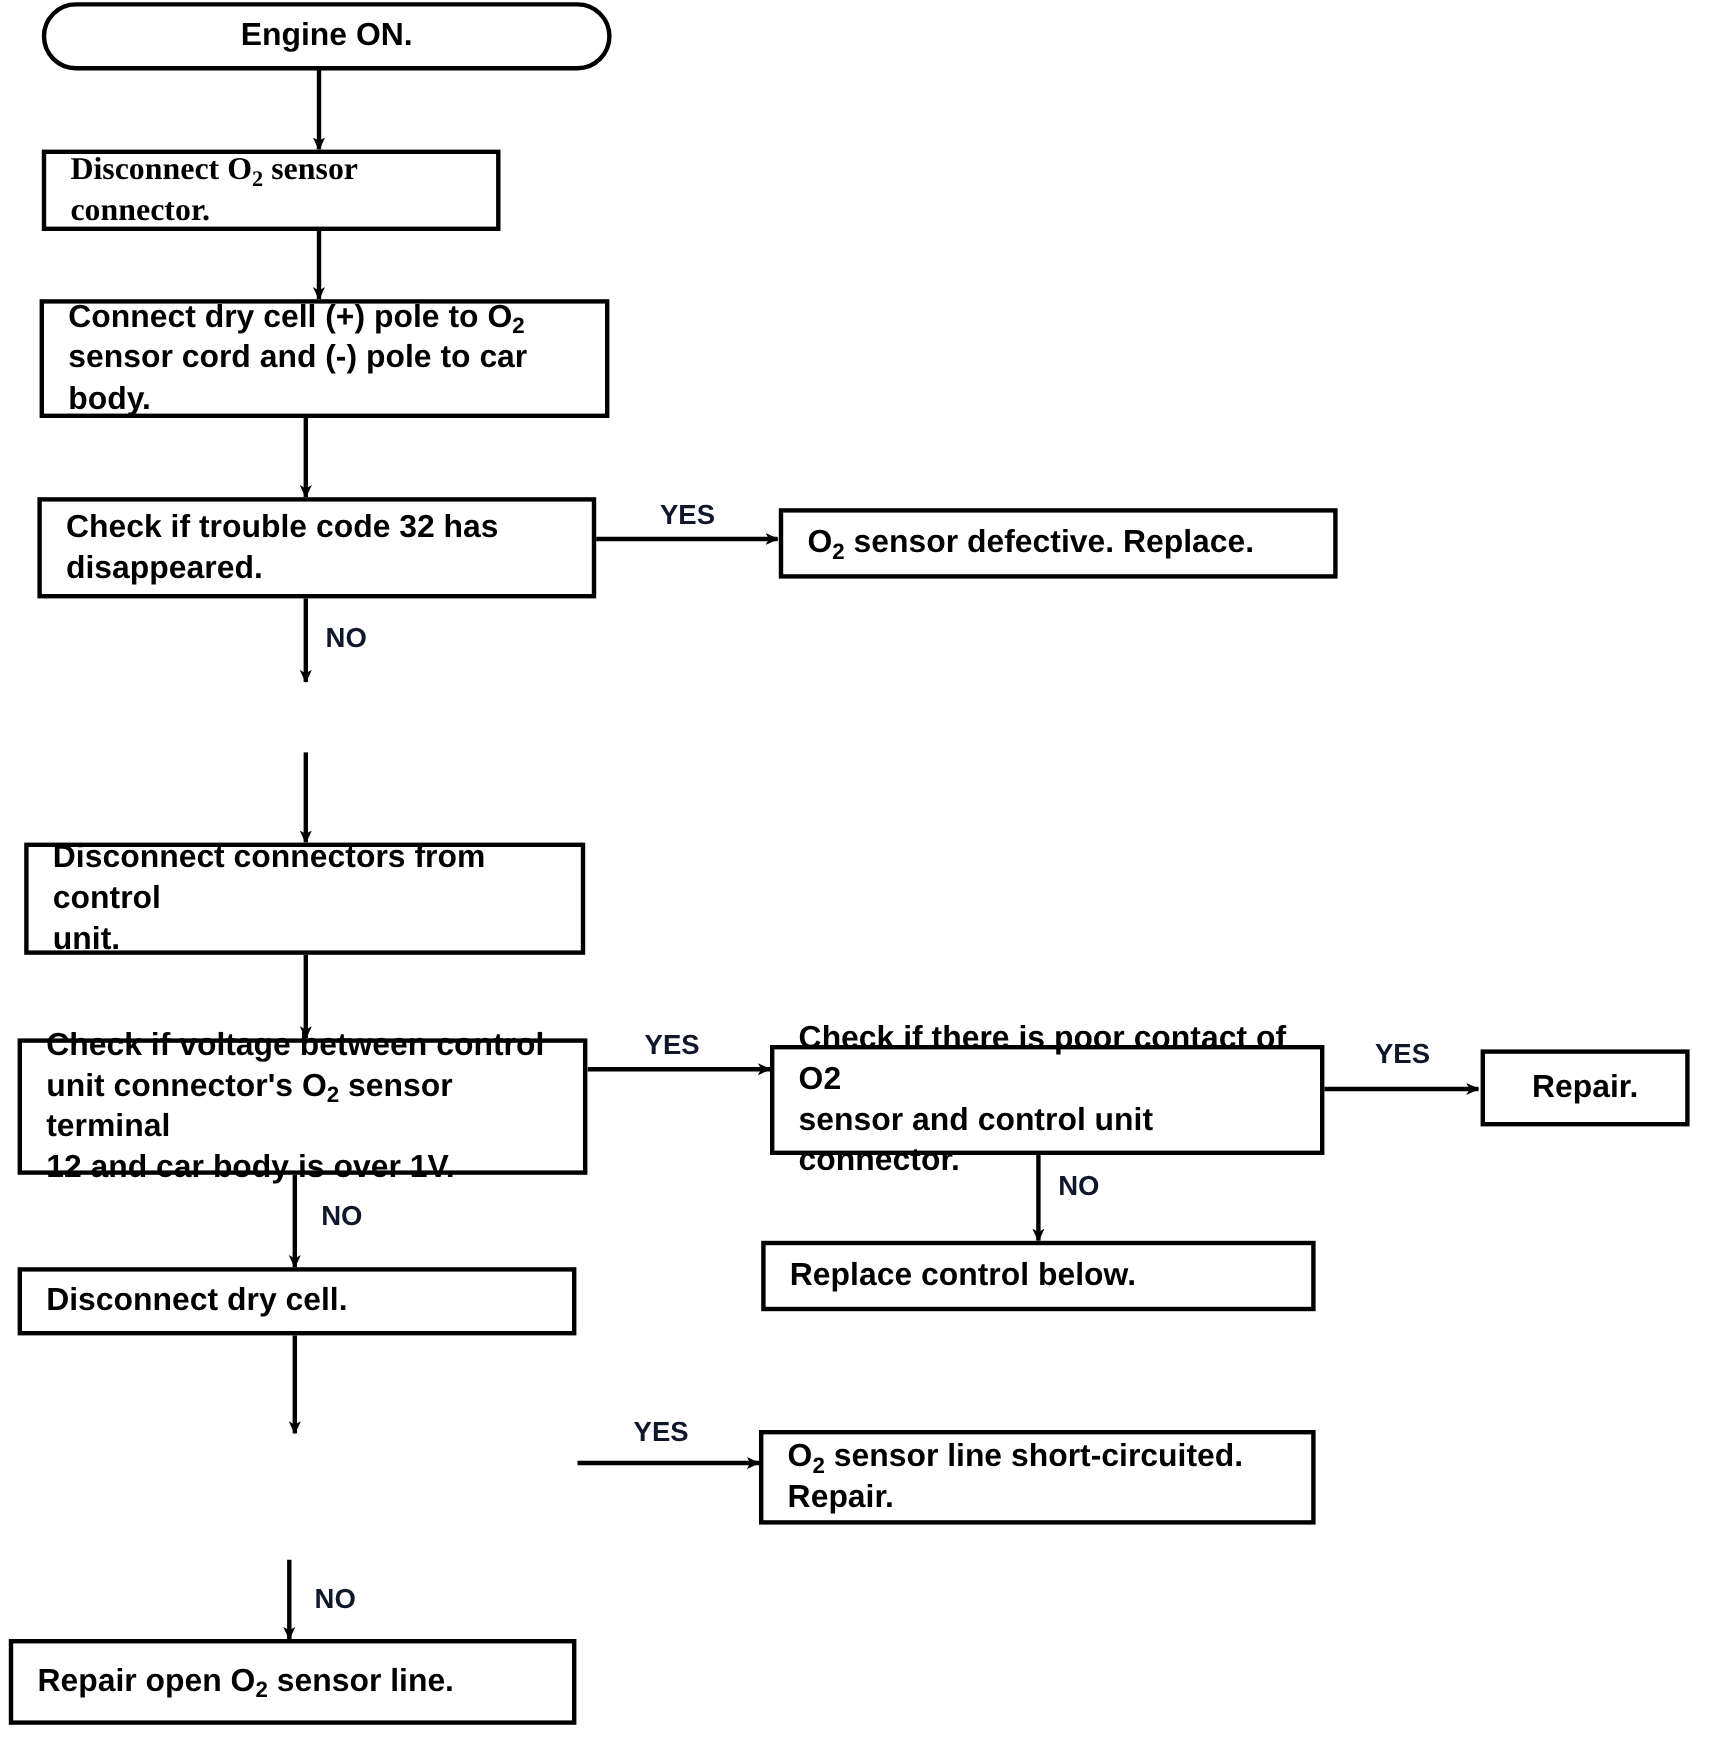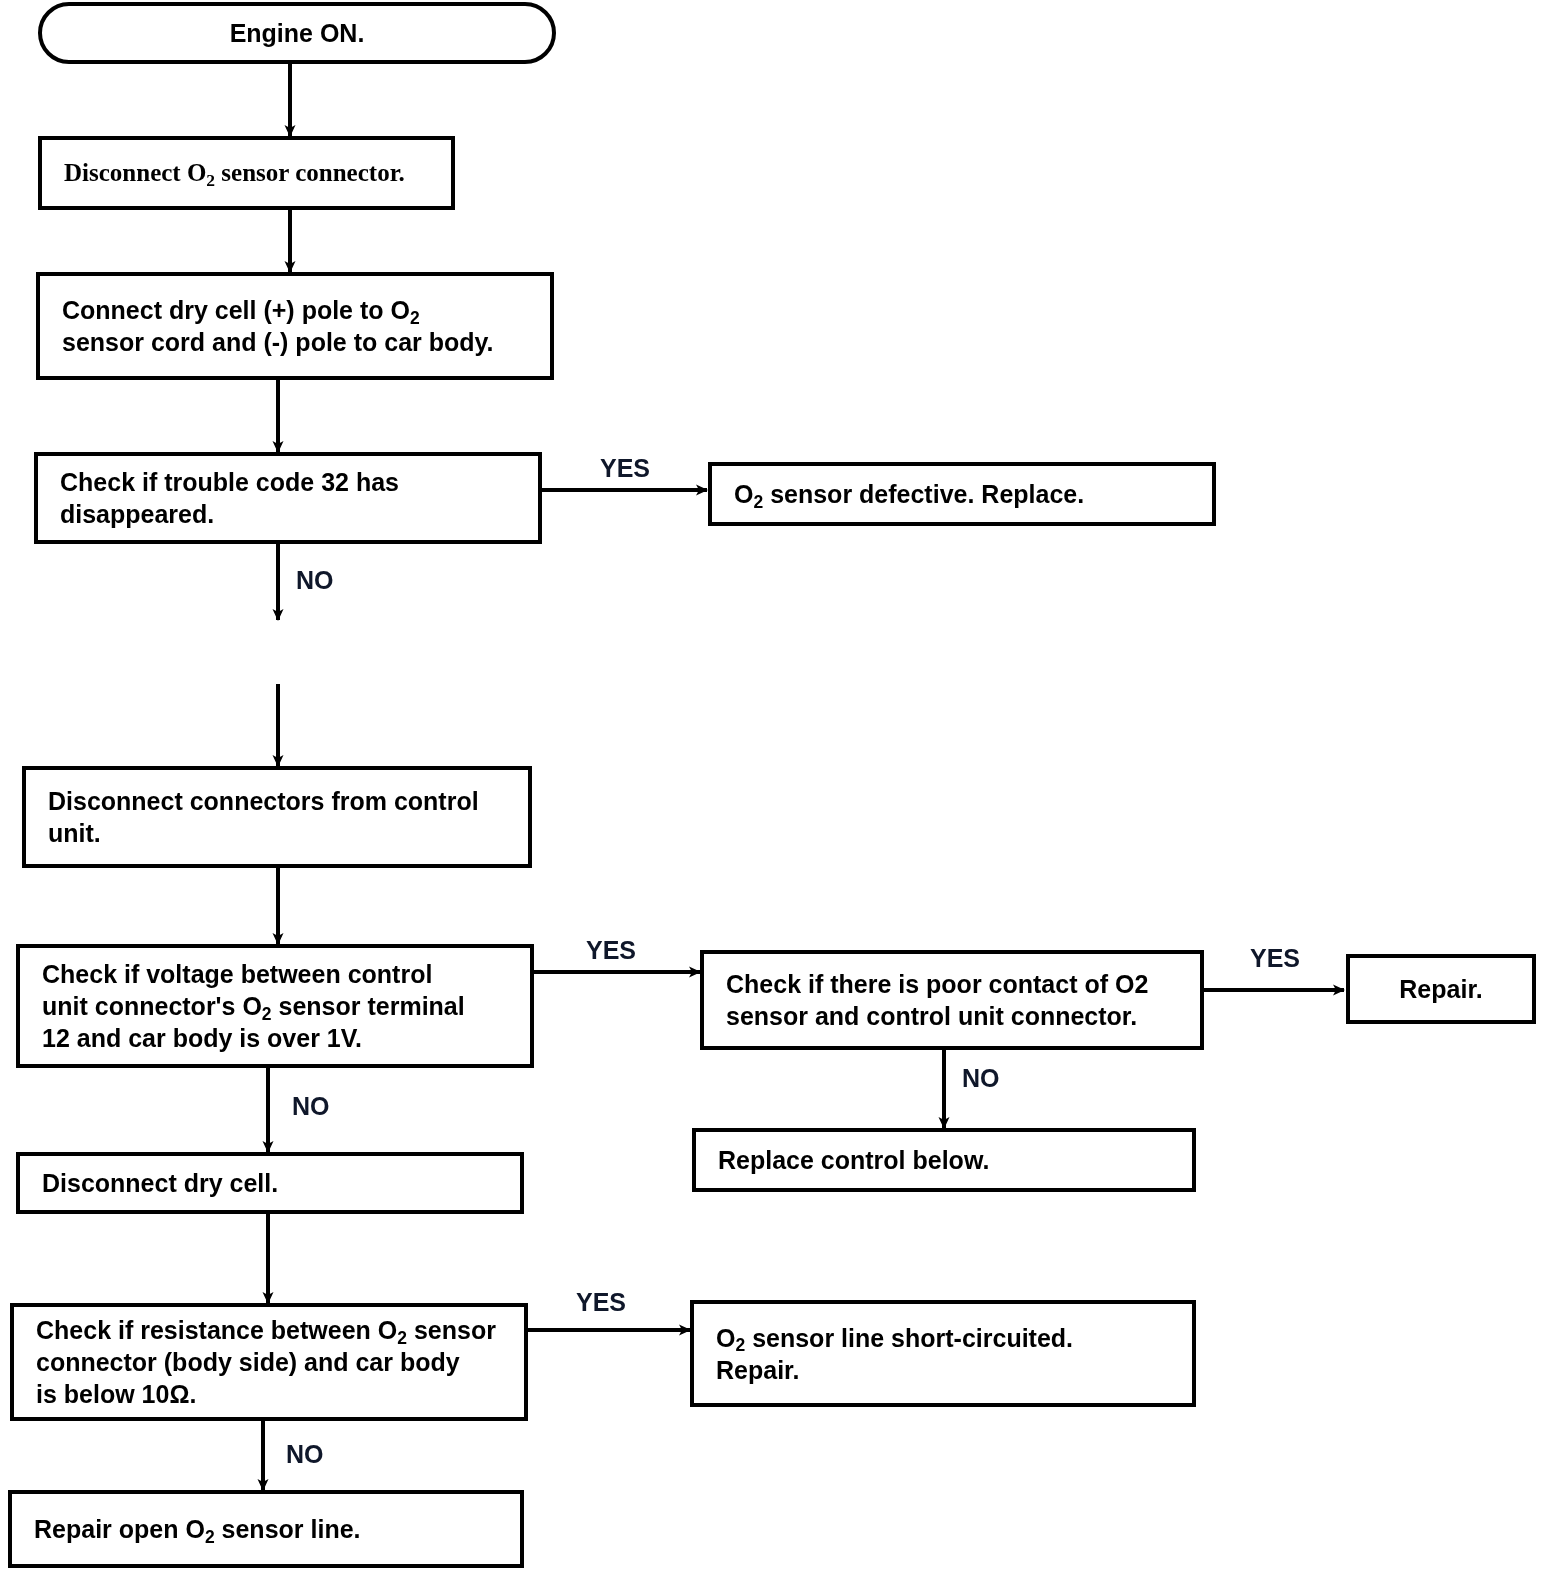--- a/index.html
+++ b/index.html
@@ -15,21 +15,21 @@
     font-family: "Liberation Sans", sans-serif;
     overflow: hidden;
   }
   .node {
     position: absolute;
     box-sizing: border-box;
     border: 4px solid #000000;
     background: #ffffff;
     color: #000000;
     font-weight: bold;
-    font-size: 25px;
+    font-size: 29px;
     line-height: 1.28;
     display: flex;
     align-items: center;
   }
   .node .txt {
     display: block;
     width: 100%;
     white-space: pre-line;
   }
   .node.proc .txt {
@@ -153,25 +153,22 @@
   </div>
 
   <div class="node proc" style="left:692px; top:1128px; width:504px; height:64px;">
     <span class="txt">Replace control below.</span>
   </div>
 
   <div class="node proc" style="left:16px; top:1152px; width:508px; height:62px;">
     <span class="txt">Disconnect dry cell.</span>
   </div>
 
-  <div class="node proc" style="left:10px; top:1303px; width:518px; height:118px;">
-    <span class="txt">Check if resistance between O<sub>2</sub> sensor<br>connector (body side) and car body<br>is below 10Ω.</span>
-  </div>
 
-  <div class="node proc" style="left:690px; top:1300px; width:506px; height:107px;">
+  <div class="node proc" style="left:690px; top:1300px; width:506px; height:86px;">
     <span class="txt">O<sub>2</sub> sensor line short-circuited.<br>Repair.</span>
   </div>
 
   <div class="node proc" style="left:8px; top:1490px; width:516px; height:78px;">
     <span class="txt">Repair open O<sub>2</sub> sensor line.</span>
   </div>
 
   <div class="edge-label" style="left:600px; top:454px;">YES</div>
 
   <div class="edge-label" style="left:296px; top:566px;">NO</div>

